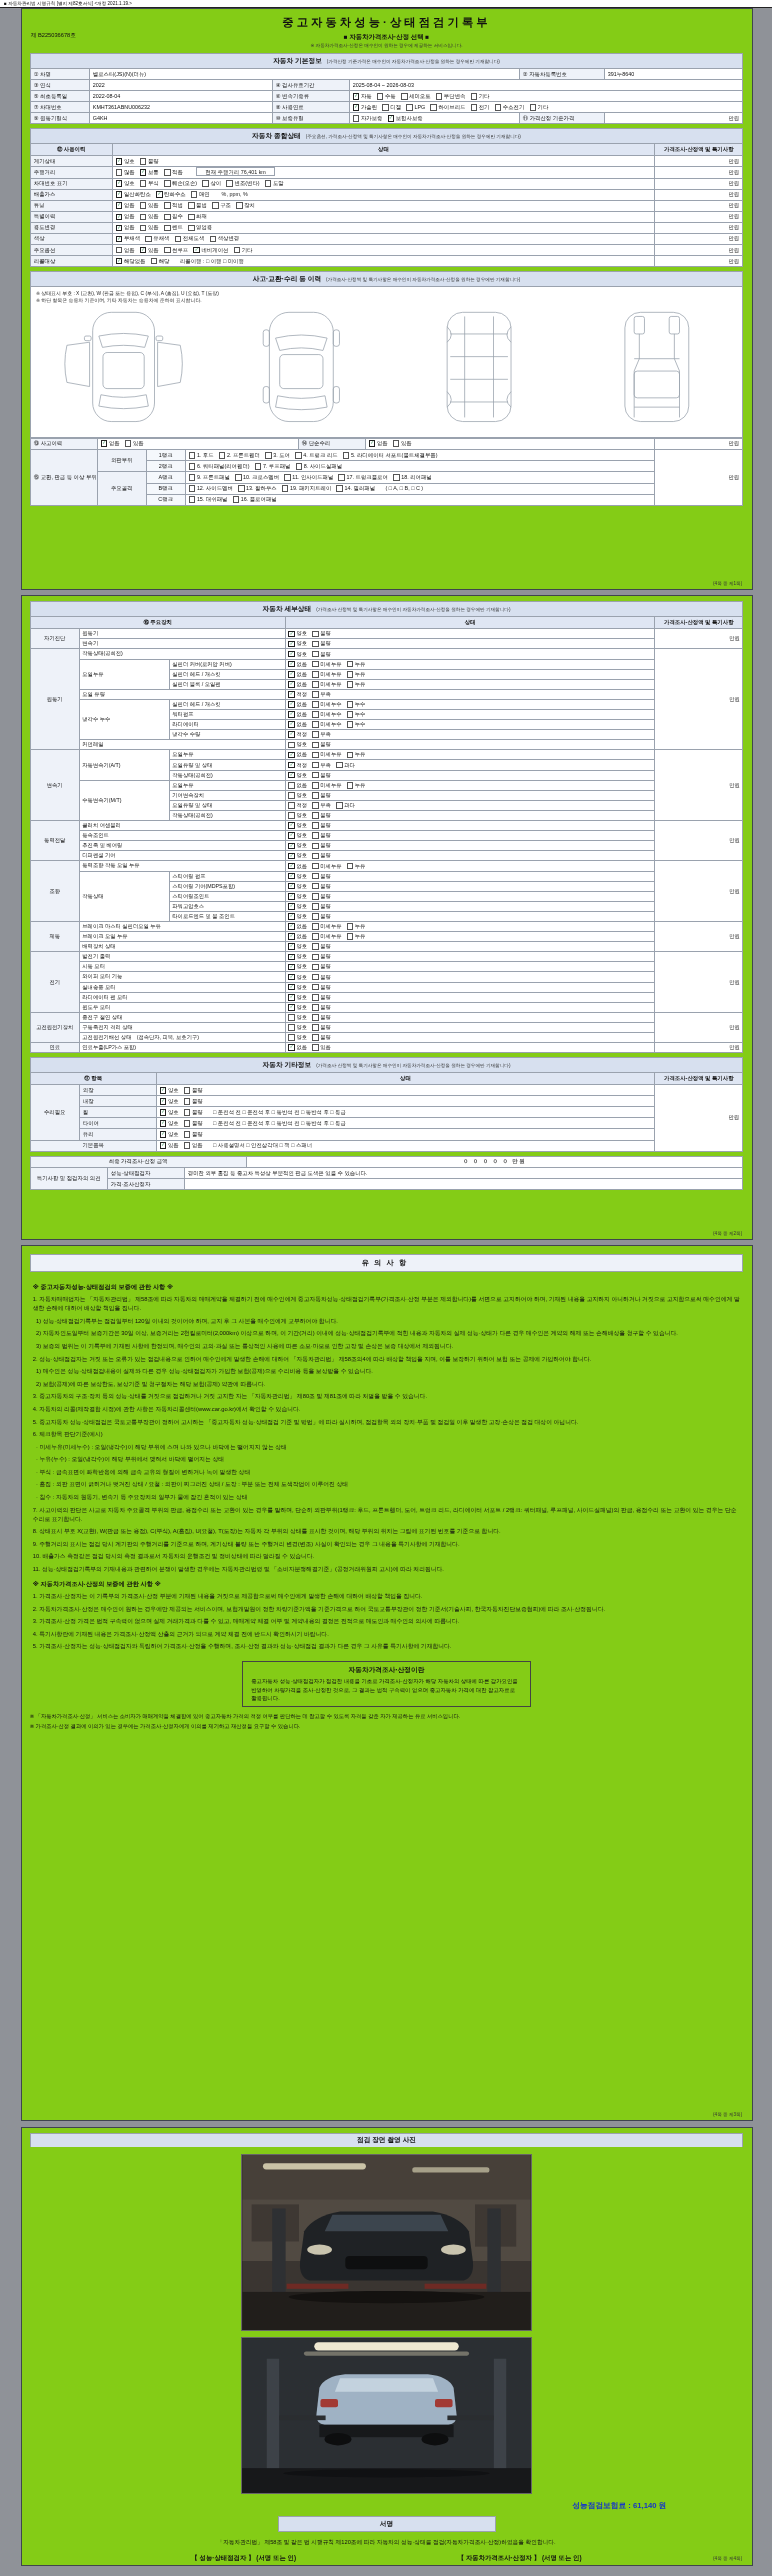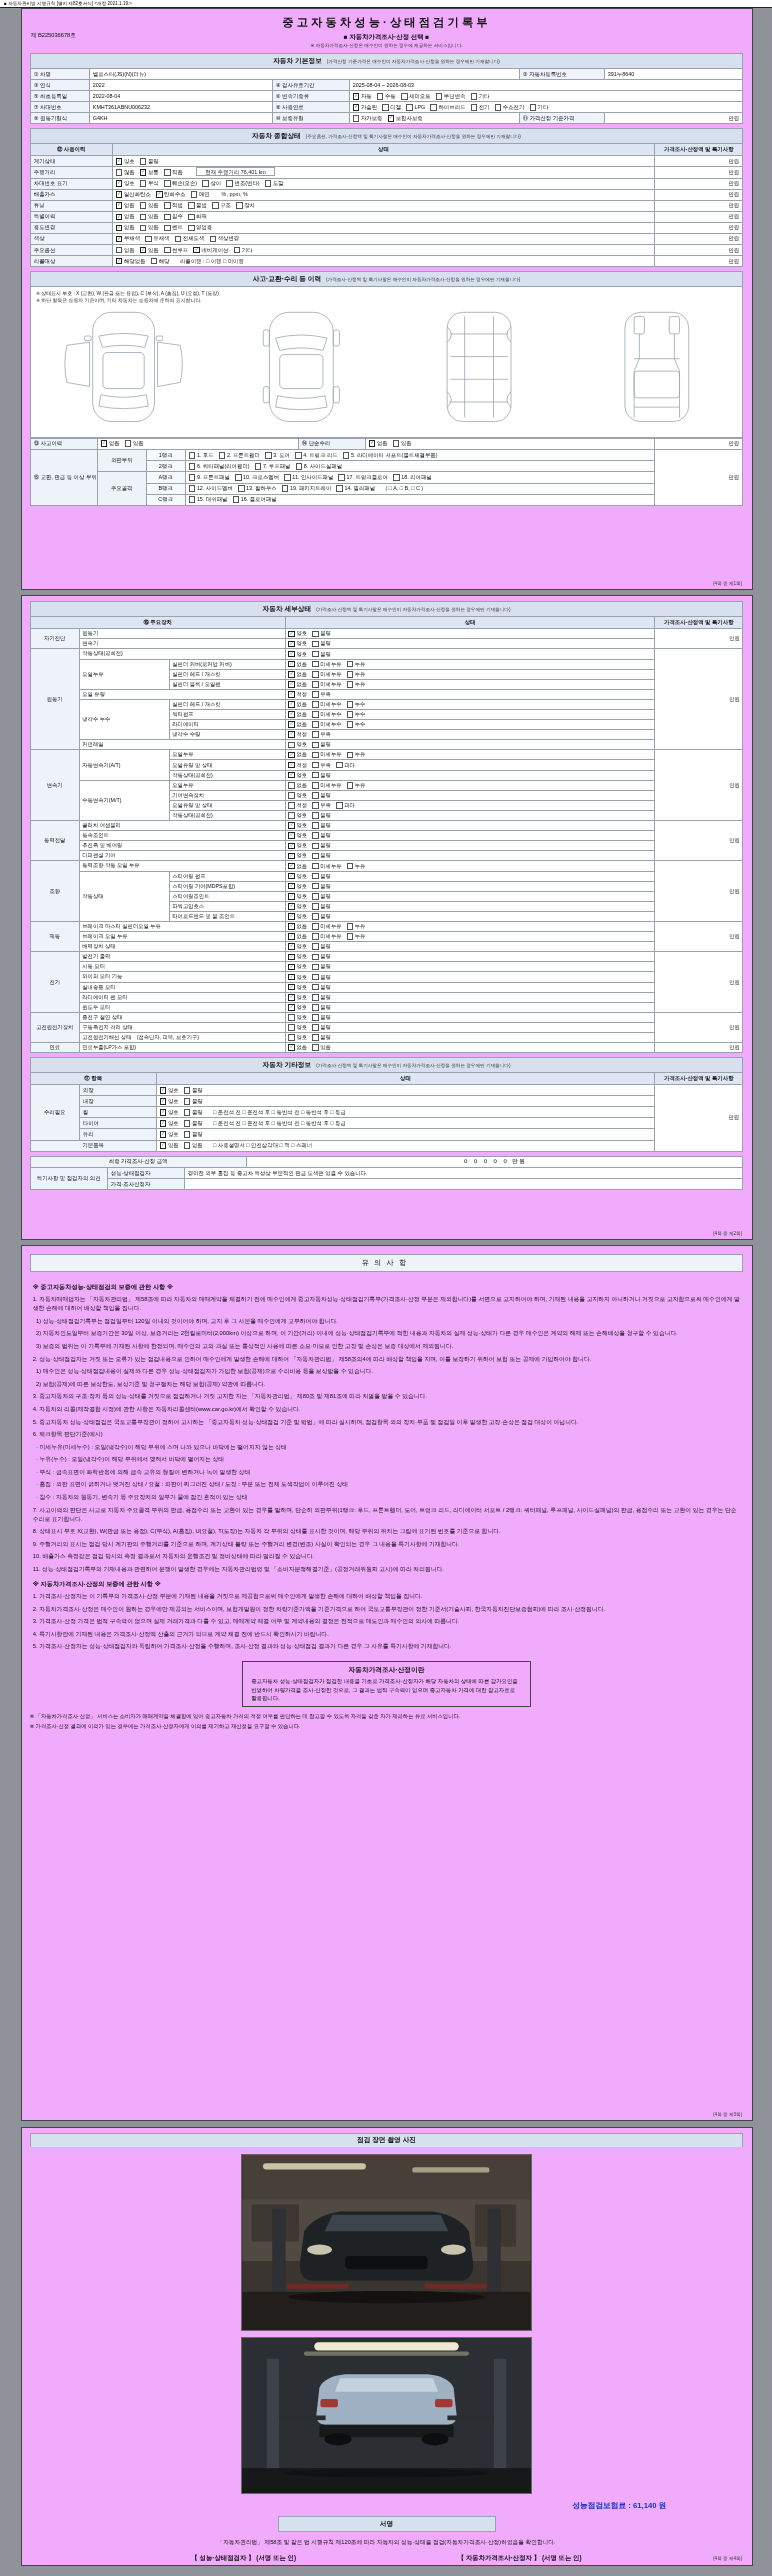--- a/index.html
+++ b/index.html
@@ -1,19 +1,19 @@
 <!DOCTYPE html>
 <html style="font-size:8.2px"><head>
 <meta charset="utf-8">
 <style>
   html,body{margin:0;padding:0}
   body{width:773px;height:2576px;background:#8f9298;overflow:hidden;
        font-family:"Liberation Sans","DejaVu Sans",sans-serif;color:#111}
   .topstrip{background:#fff;font-size:4.6px;padding:1px 4.1px;border-bottom:0.5px solid #222}
-  .sheet{box-sizing:border-box;width:732px;margin:0 auto 5.2px;background:#f0abfc;
+  .sheet{box-sizing:border-box;width:732px;margin:0 auto 5.2px;background:#84cc16;
          border:0.5px solid #3f454d;padding:5.2px 8.2px;position:relative;overflow:hidden}
   #sheet1{height:582px}#sheet2{height:645px}#sheet3{height:876px}#sheet4{height:439px}
   .hgroup{text-align:center;position:relative;margin:1px 0 5.2px}
   .h-title{font-size:11.3px;font-weight:bold;letter-spacing:3.1px;margin:1px 0 0}
   .h-sub{font-size:6.4px;font-weight:bold;margin-top:2.6px}
   .h-note{font-size:4.6px;color:#333;margin-top:1.5px}
   .h-docno{position:absolute;left:1px;top:16.5px;font-size:5.7px}
   .secbar{background:#d7e0ef;border:0.5px solid #9aa2ae;border-bottom:none;text-align:center;
           font-size:6.7px;font-weight:bold;padding:2.6px 0 2.1px;margin-top:4.1px}
   .secnote{font-size:4.6px;font-weight:normal;color:#333;margin-left:3.1px}
@@ -32,21 +32,21 @@
   .bx{width:4.6px;height:4.6px;border:0.5px solid #555;display:inline-flex;align-items:center;
       justify-content:center;margin-right:1.5px;font-size:4.6px;line-height:1;color:#0e7a35;
       font-weight:bold;background:#fff;flex:none}
   .bx.on{border-color:#222}
   .ex{margin-left:5.2px;color:#222}
   .exb{border:0.5px solid #9aa2ae;padding:0.5px 8.2px;background:#fff;margin-left:8.2px}
   .accbox{border:0.5px solid #9aa2ae;padding:2.1px 5.2px 4.1px;background:#fff}
   .legend{font-size:4.9px;color:#222;margin:1px 0}
   .diagram{display:block;margin:2.1px auto 0}
   .pgfoot{position:absolute;right:9.3px;bottom:3.1px;font-size:4.6px;color:#333}
-  .nhead{border:0.5px solid #9aa2ae;background:#eef2f9;text-align:center;font-weight:normal;
+  .nhead{border:0.5px solid #9aa2ae;background:#eef2f9;text-align:center;font-weight:bold;
          font-size:7.2px;padding:3.1px 0;letter-spacing:5.2px;margin-top:2.1px}
   .nbody{padding:5.2px 3.1px 0}
   .nsech{font-weight:bold;font-size:6.2px;margin:6.2px 0 3.1px}
   .nitem{font-size:5.8px;line-height:1.55;margin-bottom:3.6px;white-space:pre-wrap}
   .nbox{width:289px;margin:9.3px auto 5.2px;border:0.8px solid #444;padding:4.1px 8.2px;box-sizing:border-box}
   .nboxt{text-align:center;font-weight:bold;font-size:6.7px;margin-bottom:2.6px}
   .nboxb{font-size:5.4px;line-height:1.5;white-space:normal}
   .nfoot .nitem{margin-bottom:2.1px;font-size:5.3px}
   .photo{display:block;margin:6.2px auto 0;border:0.5px solid #666;background:#222}
   .fee{text-align:right;padding:7.2px 77px 0 0;color:#1436c9;font-weight:bold;font-size:7.7px}

